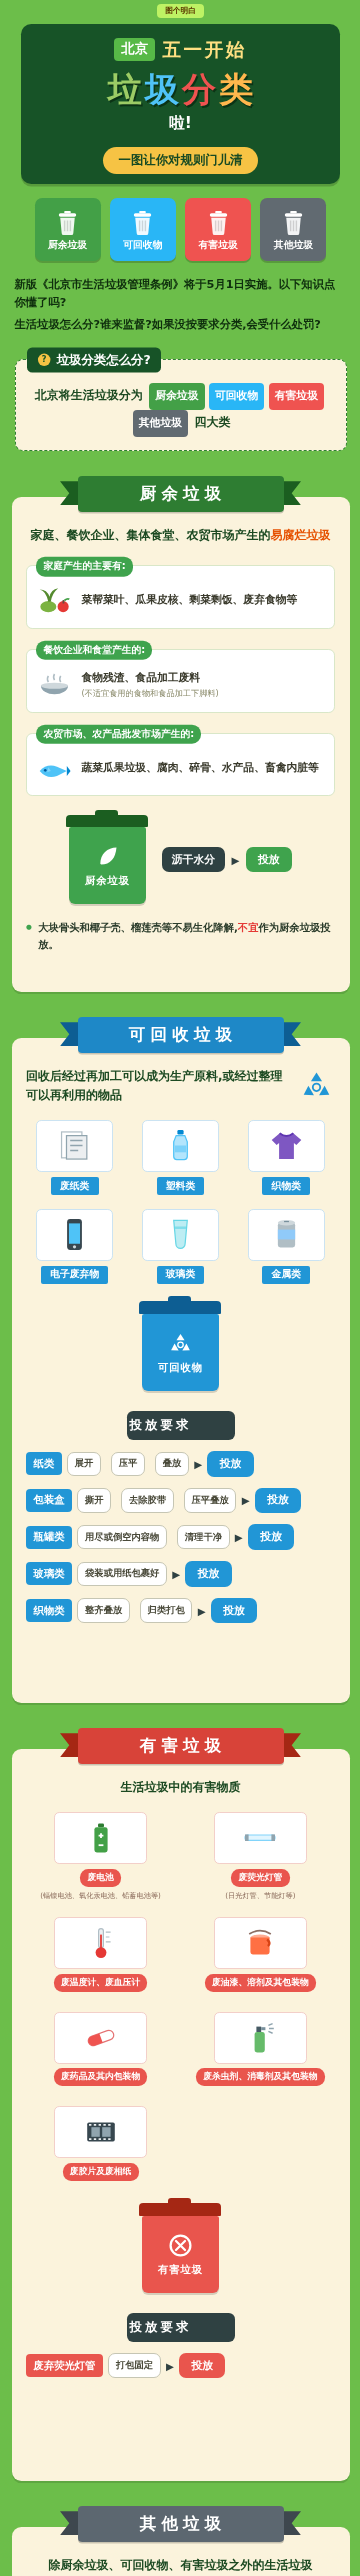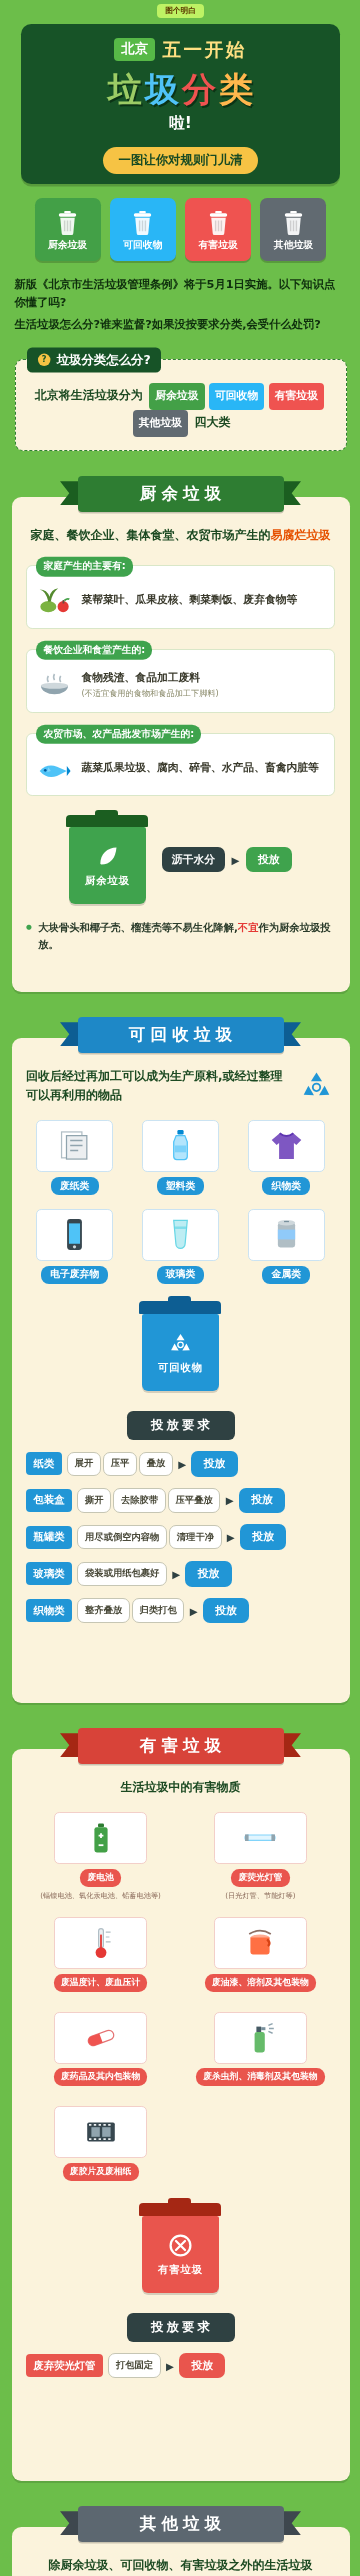--- a/index.html
+++ b/index.html
@@ -97,27 +97,27 @@
 
   
   .rec-head{display:flex;align-items:center;gap:9.3px}
   .rec-head .sec-intro{text-align:left;flex:1}
   .recycle-big{width:37px;height:37px;color:#2196D6;flex:0 0 auto}
   .recycle-big svg{width:100%;height:100%}
   .cat-grid{display:grid;grid-template-columns:repeat(3,1fr);gap:13.4px 8.2px;margin-top:15.5px}
   .cat{display:flex;flex-direction:column;align-items:center;gap:5.2px}
   .cat .illu{width:77px;height:52px;background:#fff;border:1px solid #CBE3F2;border-radius:5.2px;display:flex;align-items:center;justify-content:center}
   .cat .illu svg{width:37px;height:37px}
-  .cat-label{background:var(--theme);color:#fff;font-size:9.8px;font-weight:bold;padding:2.6px 9.3px;border-radius:8px}
-
-  .rules-badge{width:108px;margin:20.6px auto 0;background:#2F4142;color:#fff;text-align:center;font-size:12.4px;font-weight:bold;padding:5.7px 0;border-radius:6.2px;letter-spacing:3.1px;text-indent:3.1px}
+  .cat-label{background:var(--theme);color:#fff;font-size:9.8px;font-weight:bold;padding:2.6px 9.3px;border-radius:2px}
+
+  .rules-badge{width:108px;margin:20.6px auto 0;background:#2F4142;color:#fff;font-size:12.4px;font-weight:bold;padding:5.7px 0;border-radius:6.2px;letter-spacing:3.1px;text-indent:3.1px}
   .rules{margin-top:5.2px}
   .rule-row{display:flex;align-items:center;gap:5.2px;margin-top:11.3px;flex-wrap:wrap}
   .rule-label{flex:0 0 auto;background:var(--theme);color:#fff;font-size:10.3px;font-weight:bold;padding:4.6px 7.7px;border-radius:4.1px}
-  .steps{display:inline-flex;gap:2px;align-items:center;flex-wrap:wrap}
+  .steps{display:inline-flex;gap:10px;align-items:center;flex-wrap:wrap}
 
   
   .hz-grid{display:grid;grid-template-columns:1fr 1fr;gap:15.5px 10.3px;margin-top:15.5px}
   .hz-item{display:flex;flex-direction:column;align-items:center;text-align:left;gap:4.6px}
   .hz-item .illu{width:93px;height:52px;background:#fff;border:1px solid #F3CFC9;border-radius:5.2px;display:flex;align-items:center;justify-content:center}
   .hz-item .illu svg{width:36px;height:36px}
   .hz-label{background:var(--theme);color:#fff;font-size:8.8px;font-weight:bold;padding:3.1px 7.2px;border-radius:8.2px;max-width:134px;line-height:1.35}
   .hz-note{font-size:7.2px;color:#8a6a5a}
 </style>
 </head>

